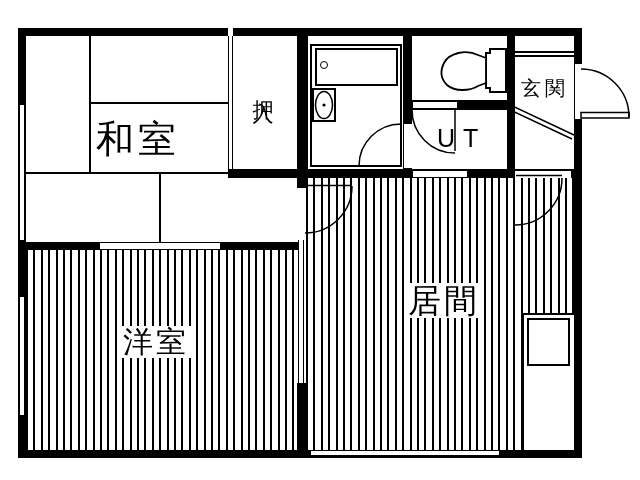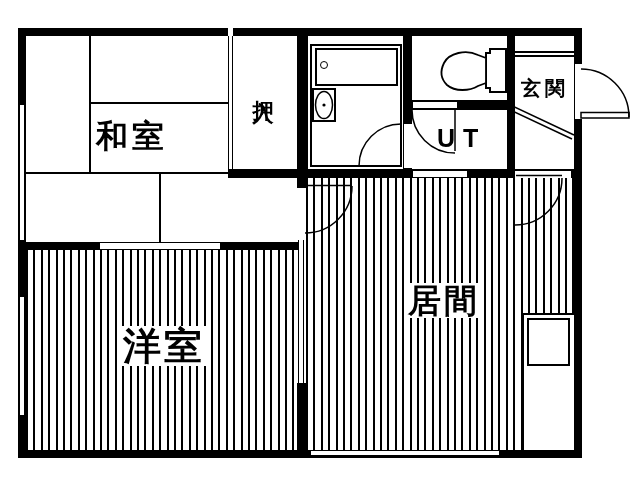--- a/index.html
+++ b/index.html
@@ -10,21 +10,21 @@
   .abs{position:absolute;}
   .wall{position:absolute;background:#000;}
   .white{position:absolute;background:#fff;}
   .tline{position:absolute;background:#000;}
   .stripes{
     position:absolute;
     background-image:repeating-linear-gradient(to right,#000 0px,#000 2px,#fff 2px,#fff 7.4px);
     background-color:#fff;
   }
   .label{
-    position:absolute;color:#000;font-weight:700;white-space:nowrap;line-height:1;
+    position:absolute;color:#000;font-weight:400;white-space:nowrap;line-height:1;
   }
   .bgwhite{background:#fff;padding:1px 4px;}
   svg{position:absolute;left:0;top:0;pointer-events:none;}
 </style>
 </head>
 <body>
 
 <div id="stage">
 
   <div class="stripes" style="left:306px;top:172px;width:268px;height:278px;"></div>
@@ -66,26 +66,26 @@
   <div class="tline" style="left:159px;top:174px;width:2px;height:68px;"></div>
 
   <div class="abs" style="left:310px;top:44px;width:92px;height:123px;border:2px solid #000;box-sizing:border-box;"></div>
   <div class="abs" style="left:315px;top:48px;width:83px;height:38px;border:2px solid #000;box-sizing:border-box;background:#fff;"></div>
   <div class="abs" style="left:320px;top:61px;width:8px;height:8px;border:1.5px solid #000;border-radius:50%;box-sizing:border-box;background:#fff;"></div>
   <div class="abs" style="left:312px;top:88px;width:24px;height:34px;border:2px solid #000;box-sizing:border-box;background:#fff;"></div>
 
   <div class="tline" style="left:515px;top:51px;width:59px;height:2px;"></div>
   <div class="tline" style="left:515px;top:55px;width:59px;height:2px;"></div>
 
-  <div class="label" style="left:96px;top:120px;font-size:32px;letter-spacing:4px;">和室</div>
+  <div class="label" style="left:96px;top:120px;font-size:38px;letter-spacing:4px;">和室</div>
   <div class="label" style="left:253px;top:83px;font-size:21px;letter-spacing:2px;writing-mode:vertical-rl;">押入</div>
   <div class="label" style="left:521px;top:78px;font-size:20px;letter-spacing:4px;">玄関</div>
   <div class="label" style="left:437px;top:126px;font-size:25px;letter-spacing:8px;">UT</div>
   <div class="label bgwhite" style="left:404px;top:283px;font-size:33px;letter-spacing:3px;">居間</div>
-  <div class="label bgwhite" style="left:119px;top:326px;font-size:38px;letter-spacing:3px;text-align:right;">洋室</div>
+  <div class="label bgwhite" style="left:119px;top:326px;font-size:30px;letter-spacing:3px;text-align:right;">洋室</div>
 
   <svg width="640" height="480" viewBox="0 0 640 480">
 
     <path d="M 359 166 A 42 42 0 0 1 401 124" fill="none" stroke="#000" stroke-width="1.5"></path>
 
     <line x1="455" y1="110" x2="455" y2="151" stroke="#000" stroke-width="1.5"></line>
     <path d="M 412 110 A 43 43 0 0 0 455 153" fill="none" stroke="#000" stroke-width="1.5"></path>
 
     <line x1="305" y1="185.5" x2="352" y2="185.5" stroke="#000" stroke-width="1.5"></line>
     <path d="M 352 186 A 47 47 0 0 1 305 233" fill="none" stroke="#000" stroke-width="1.5"></path>

